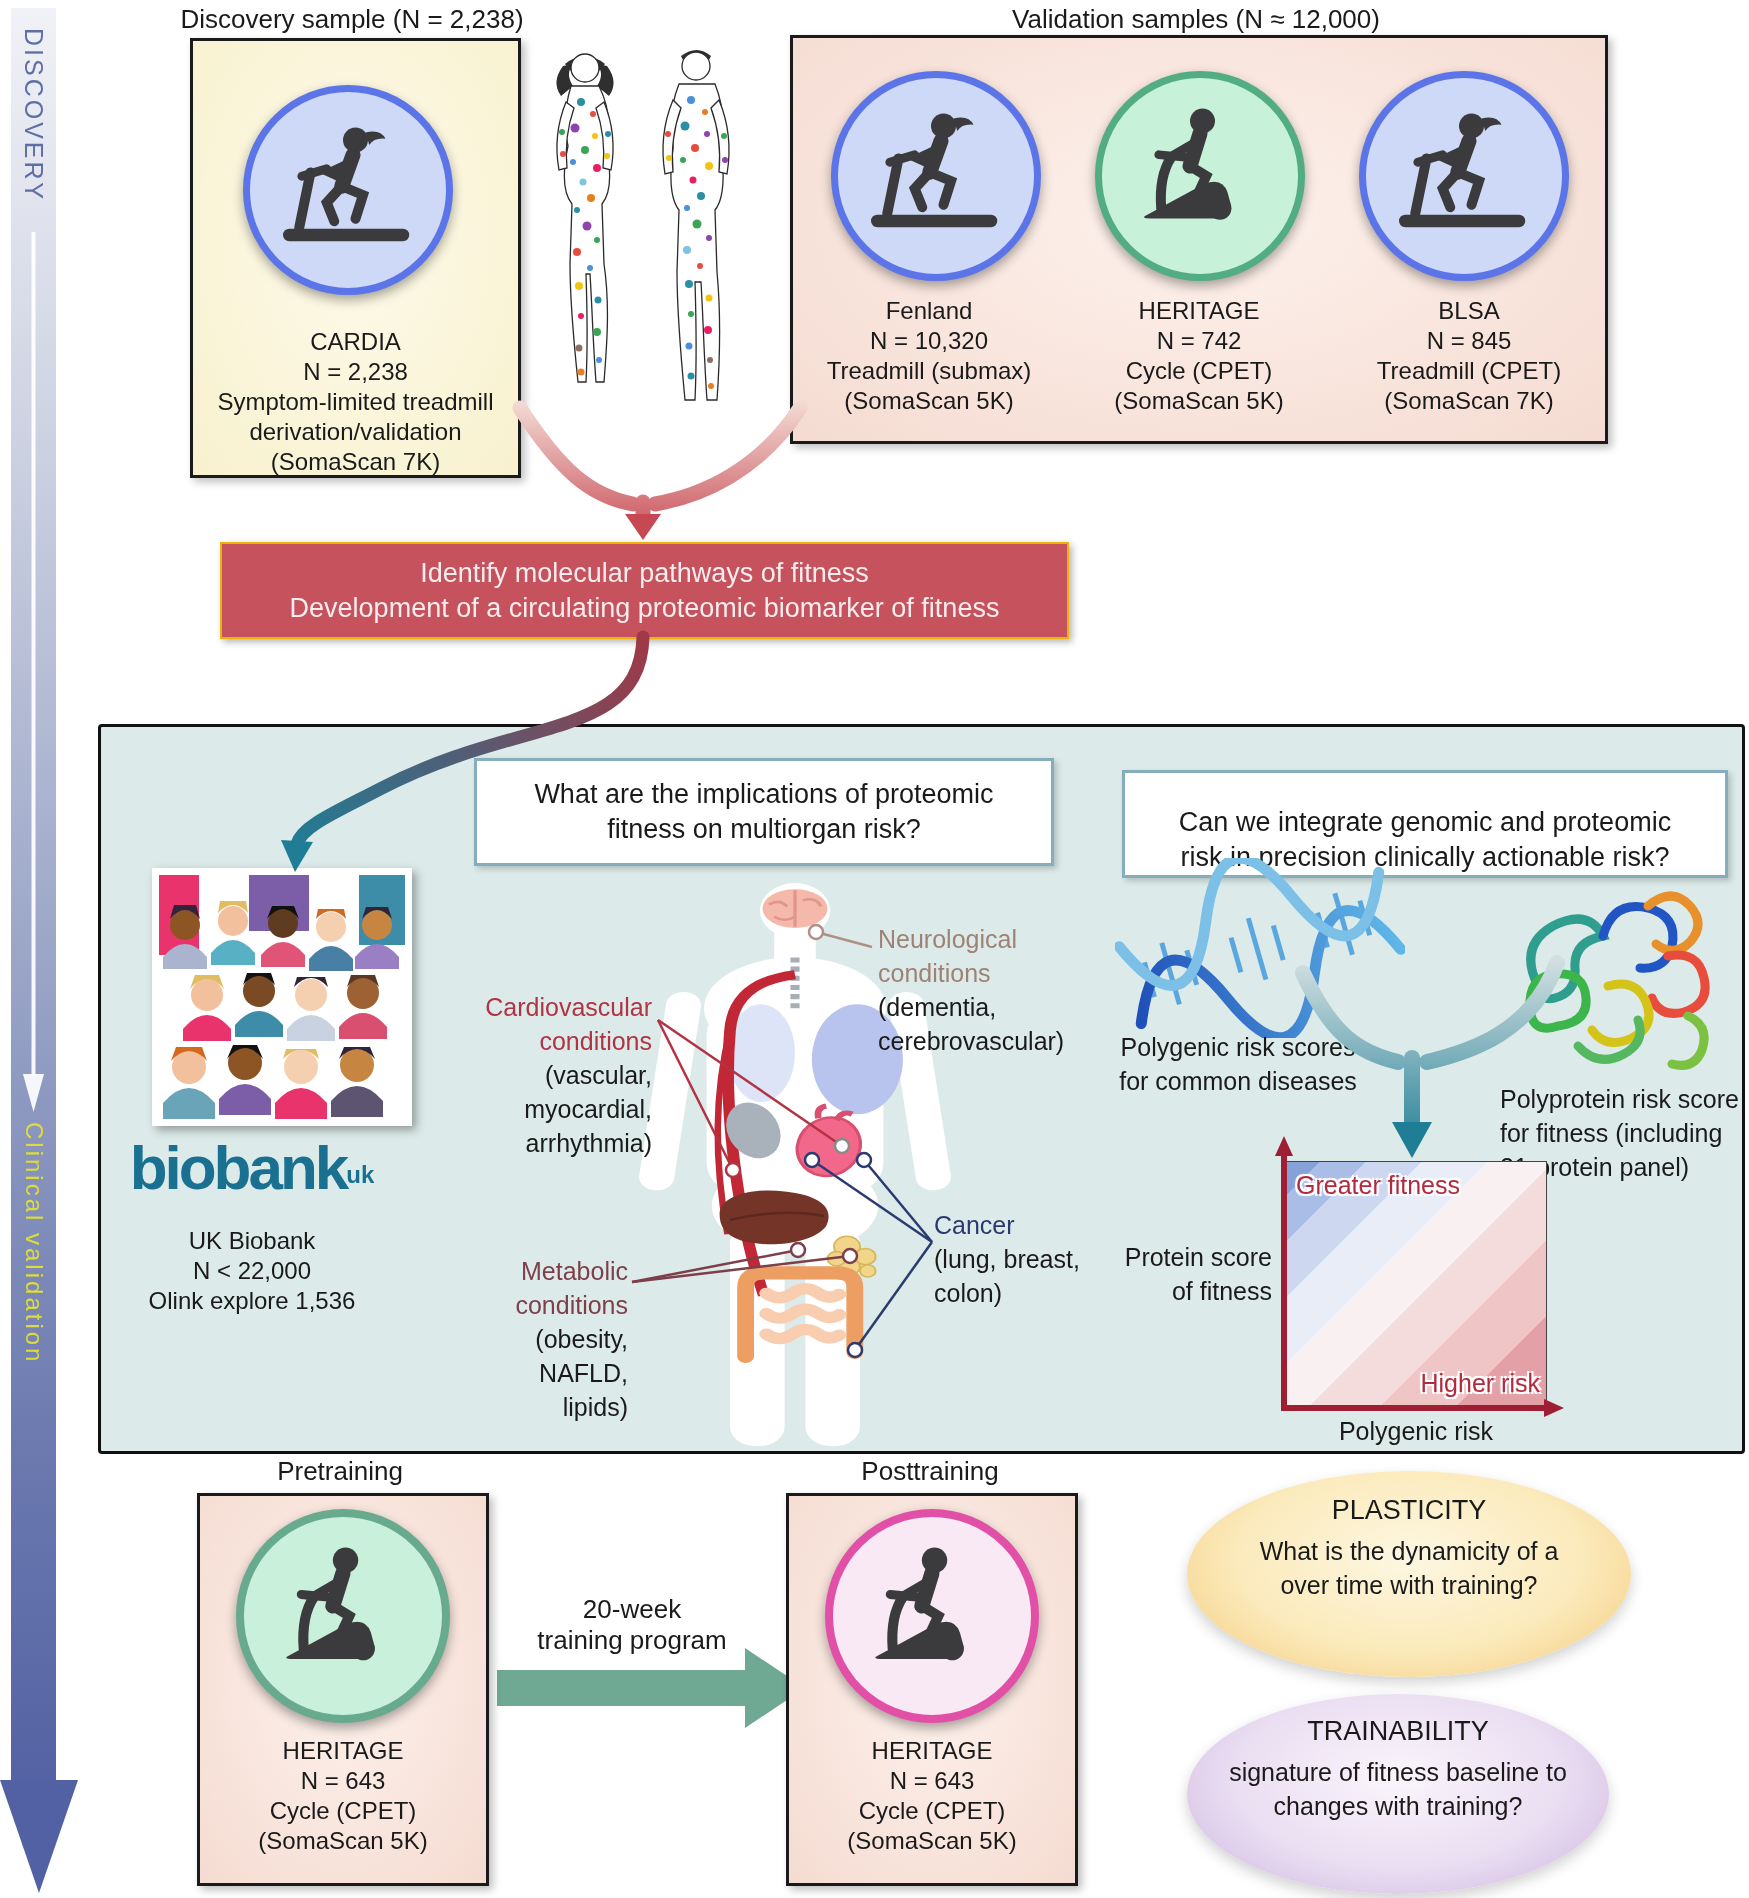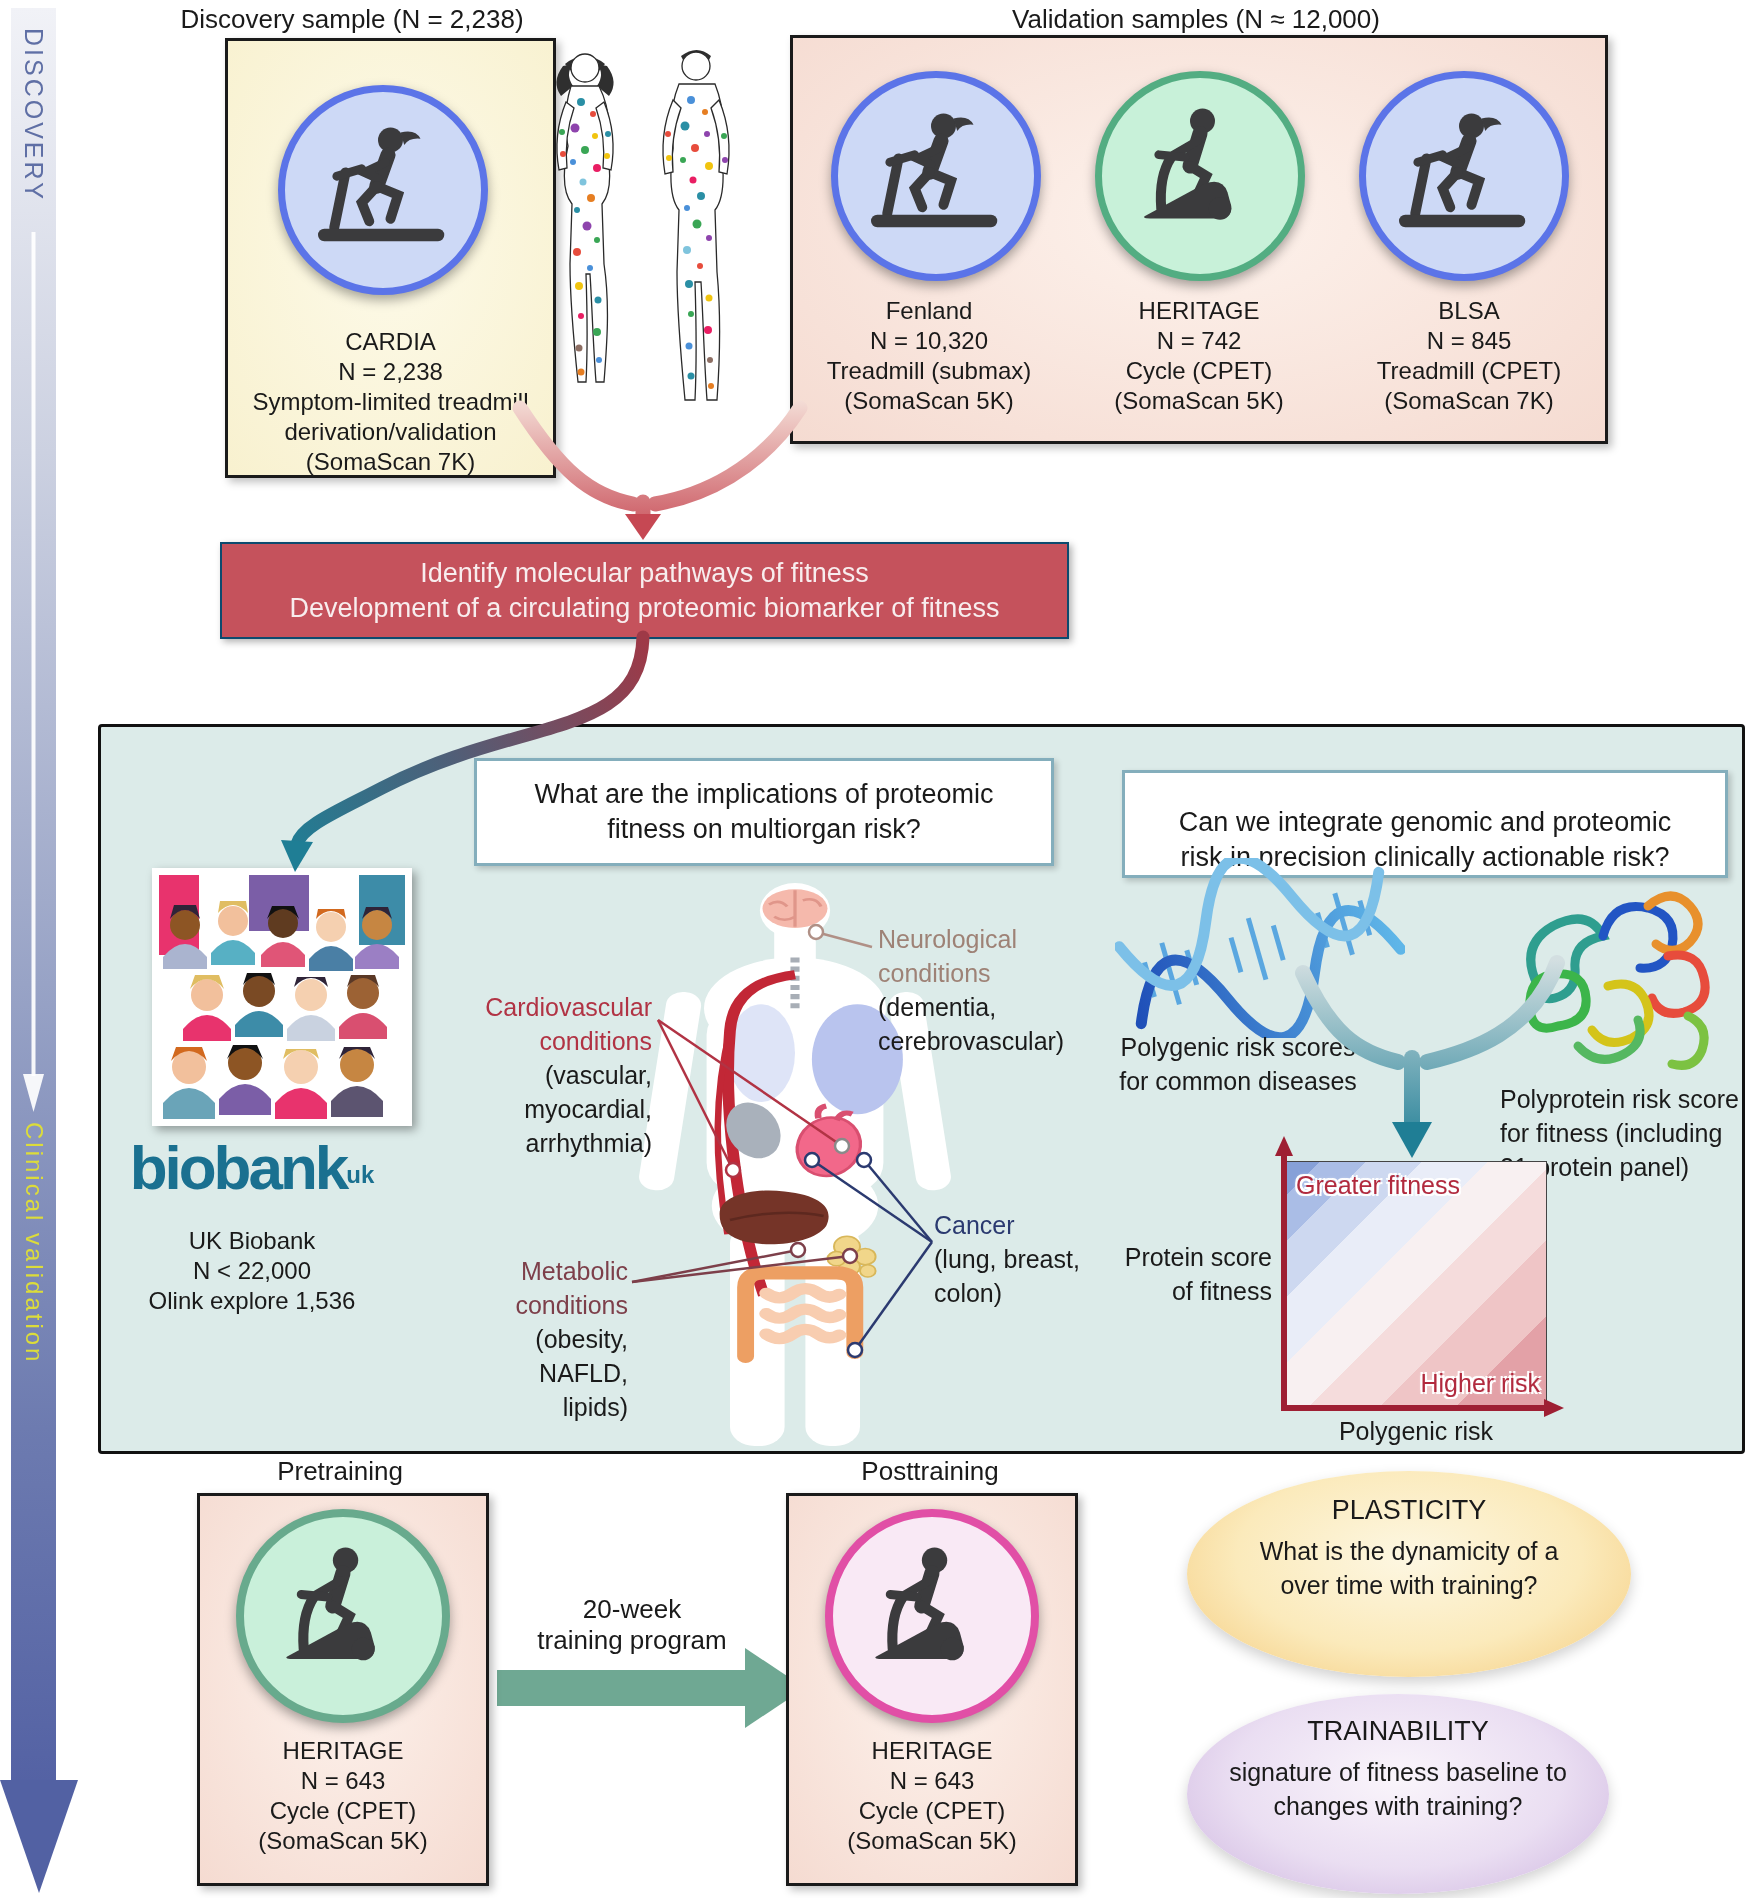--- a/index.html
+++ b/index.html
@@ -4,25 +4,25 @@
 <style>
   body{margin:0;background:#fff;}
   .stage{position:relative;width:1749px;height:1898px;background:#ffffff;
          font-family:"Liberation Sans",sans-serif;color:#1a1a1a;overflow:hidden;}
   .abs{position:absolute;}
   .ctr{text-align:center;}
   .rt{text-align:right;}
   .line{display:block;}
   
   .cohort-box{border:3px solid #1a1a1a;box-shadow:4px 4px 8px rgba(0,0,0,.25);}
-  .yellow-box{background:radial-gradient(ellipse at 50% 45%,#fdfae9 0%,#f8f1cf 100%);margin-left:35px;}
+  .yellow-box{background:radial-gradient(ellipse at 50% 45%,#fdfae9 0%,#f8f1cf 100%);}
   .peach-box{background:radial-gradient(ellipse at 50% 45%,#fdf2ec 0%,#f5dbd1 100%);}
   .tealpanel{background:#dcebe9;border:3px solid #111;}
   .qbox{background:#ffffff;border:3px solid #84aebc;box-shadow:3px 3px 6px rgba(0,0,0,.2);}
-  .redbanner{background:#c5525c;border:2px solid #0c4a6e;box-shadow:3px 3px 7px rgba(0,0,0,.3);
+  .redbanner{background:#c5525c;border:2px solid #eab308;box-shadow:3px 3px 7px rgba(0,0,0,.3);
              color:#f8edee;}
   .icon-circle{border-radius:50%;display:flex;align-items:center;justify-content:center;
                box-shadow:0 5px 12px rgba(0,0,0,.35);}
   .circ-blue{background:#cdd9f6;border:7px solid #5b74e8;}
   .circ-green{background:#c8f1d9;border:7px solid #53ad82;}
   .circ-sage{background:#c9f0da;border:8px solid #68aa8d;}
   .circ-pink{background:#f9e9f5;border:8px solid #e14fa6;}
   
   .h26{font-size:26px;}
   .t24{font-size:24px;line-height:30px;}

